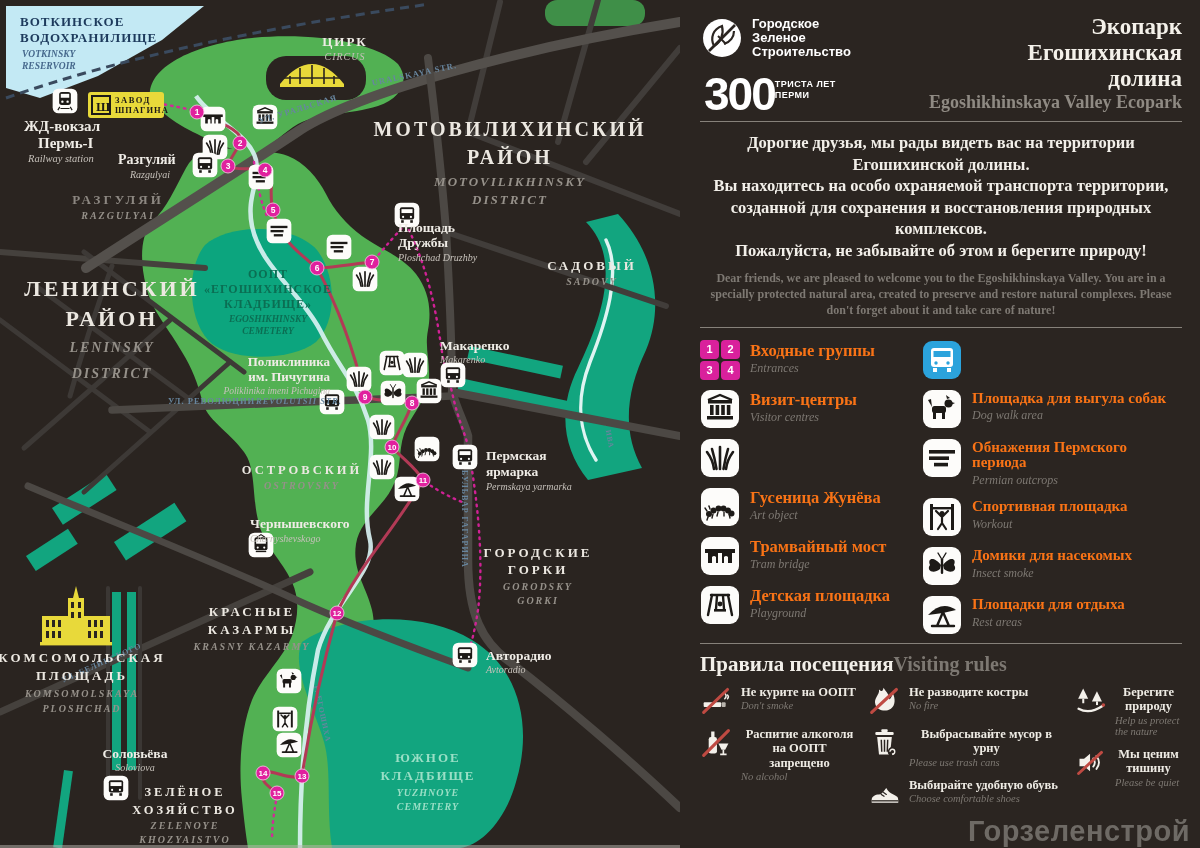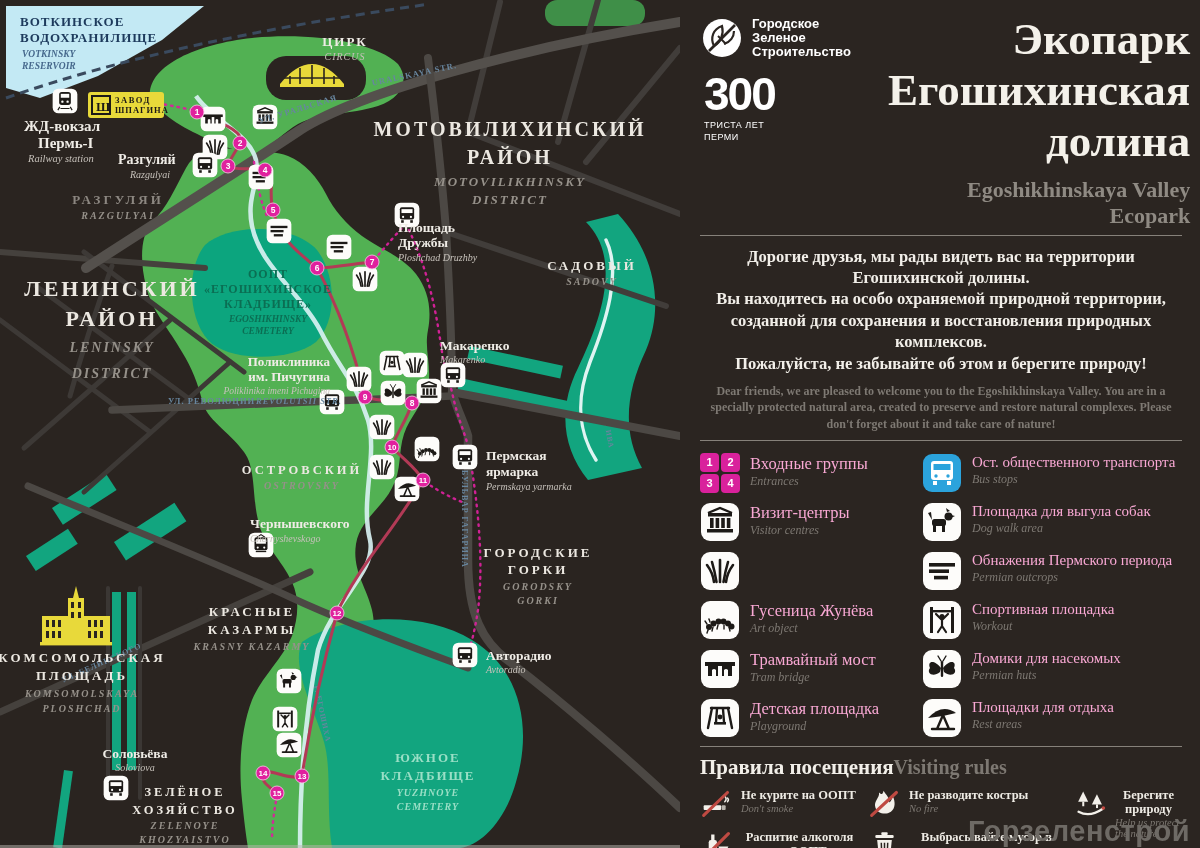--- a/index.html
+++ b/index.html
@@ -7,38 +7,38 @@
        font-family:"Liberation Serif",serif;color:#efece6;}
   
   #panel{position:absolute;left:680px;top:0;width:520px;height:848px;background:#2b2521;
          box-sizing:border-box;padding:10px 18px 0 20px;display:flex;flex-direction:column;}
   .hr{border:none;border-top:1px solid #86817a;margin:6px 0;}
   
   .hdr{display:flex;gap:2px;}
   .hdr-logos{width:186px;flex:none;display:flex;flex-direction:column;gap:14px;padding-top:6px;}
   .orglogo{display:flex;gap:8px;align-items:center;}
   .orglogo .txt{font-family:"Liberation Sans",sans-serif;font-weight:700;font-size:13px;line-height:1.1;color:#fff;}
-  .p300{display:flex;flex-direction:column;padding-left:4px;}
+  .p300{display:flex;flex-direction:row;padding-left:4px;}
   .p300 .num{font-family:"Liberation Sans",sans-serif;font-weight:700;font-size:46px;line-height:.9;letter-spacing:-2px;color:#fff;}
-  .p300 .cap{font-family:"Liberation Sans",sans-serif;font-weight:400;font-size:9px;line-height:1.25;color:#fff;margin-top:5px;letter-spacing:.5px;}
+  .p300 .cap{font-family:"Liberation Sans",sans-serif;font-weight:700;font-size:9px;line-height:1.25;color:#fff;margin-top:5px;letter-spacing:.5px;}
   .hdr-title{flex:1;text-align:right;padding-top:4px;}
-  .hdr-title .t{font-weight:700;font-size:45px;line-height:1.13;color:#f4f1ea;}
-  .hdr-title .sub{font-weight:700;font-size:22px;color:#8f8a83;margin-top:10px;}
+  .hdr-title .t{font-weight:700;font-size:23px;line-height:1.13;color:#f4f1ea;}
+  .hdr-title .sub{font-weight:700;font-size:18px;color:#8f8a83;}
   
   .welcome{text-align:center;padding:4px 6px 2px 6px;}
   .welcome .ru{font-weight:700;font-size:16.5px;line-height:1.3;color:#f2efe9;}
   .welcome .en{font-weight:700;font-size:12px;line-height:1.35;color:#7e7973;margin-top:9px;}
   
   .legend{display:flex;gap:10px;padding:6px 0 2px 0;}
   .lcol{display:flex;flex-direction:column;gap:9px;}
   .lcol.left{width:212px;flex:none;}
   .lcol.right{flex:1;}
   .litem{display:flex;gap:10px;align-items:flex-start;min-height:40px;}
   .lic{width:40px;height:40px;flex:none;}
-  .litem .ru{font-weight:400;font-size:16.5px;line-height:1.05;color:#f9a8d4;padding-top:2px;}
+  .litem .ru{font-weight:700;font-size:16.5px;line-height:1.05;color:#f97316;padding-top:2px;}
   .lcol.right .litem .ru{font-size:15px;}
   .litem .en{font-style:italic;font-size:12px;color:#7d7872;margin-top:2px;}
   .entgrid{width:40px;height:40px;flex:none;display:grid;grid-template-columns:19px 19px;grid-template-rows:19px 19px;gap:2px;}
   .entgrid span{background:#d9219c;border-radius:4px;color:#fff;font-family:"Liberation Sans",sans-serif;
         font-weight:700;font-size:11px;display:flex;align-items:center;justify-content:center;}
   
   .rules-title{display:flex;gap:0;align-items:baseline;margin:2px 0 7px 0;}
   .rules-title .ru{font-weight:700;font-size:21px;color:#f2efe9;}
   .rules-title .en{font-weight:700;font-size:20px;color:#7d7872;}
   .rules{display:flex;gap:10px;}
@@ -586,21 +586,21 @@
           <div>долина</div>
         </div>
         <div class="sub">Egoshikhinskaya Valley Ecopark</div>
       </div>
     </div>
 
     <hr class="hr">
 
     <div class="welcome">
       <div class="ru">Дорогие друзья, мы рады видеть вас на территории Егошихинской долины.</div>
-      <div class="ru">Вы находитесь на особо охраняемой природной территории, созданной для сохранения и восстановления природных комплексов.</div>
+      <div class="ru">Вы находитесь на особо охраняемой транспорта территории, созданной для сохранения и восстановления природных комплексов.</div>
       <div class="ru">Пожалуйста, не забывайте об этом и берегите природу!</div>
       <div class="en">Dear friends, we are pleased to welcome you to the Egoshikhinskaya Valley. You are in a specially protected natural area, created to preserve and restore natural complexes. Please don't forget about it and take care of nature!</div>
     </div>
 
     <hr class="hr">
 
     <div class="legend">
       <div class="lcol left">
         <div class="litem">
           <div class="entgrid">
@@ -654,24 +654,20 @@
               <div class="ru">Детская площадка</div>
                <div class="en">Playground</div>
             </div>
         </div>
       </div>
       <div class="lcol right">
         <div class="litem">
           <svg class="lic">
               <use href="#g-bus-blue"></use>
             </svg>
-          <div>
-              <div class="ru">Ост. общественного транспорта</div>
-               <div class="en">Bus stops</div>
-            </div>
         </div>
         <div class="litem">
           <svg class="lic">
               <use href="#g-dog"></use>
             </svg>
           <div>
               <div class="ru">Площадка для выгула собак</div>
                <div class="en">Dog walk area</div>
             </div>
         </div>
@@ -692,21 +688,21 @@
               <div class="ru">Спортивная площадка</div>
                <div class="en">Workout</div>
             </div>
         </div>
         <div class="litem">
           <svg class="lic">
               <use href="#g-butterfly"></use>
             </svg>
           <div>
               <div class="ru">Домики для насекомых</div>
-               <div class="en">Permian huts</div>
+               <div class="en">Insect smoke</div>
             </div>
         </div>
         <div class="litem">
           <svg class="lic">
               <use href="#g-rest"></use>
             </svg>
           <div>
               <div class="ru">Площадки для отдыха</div>
                <div class="en">Rest areas</div>
             </div>

